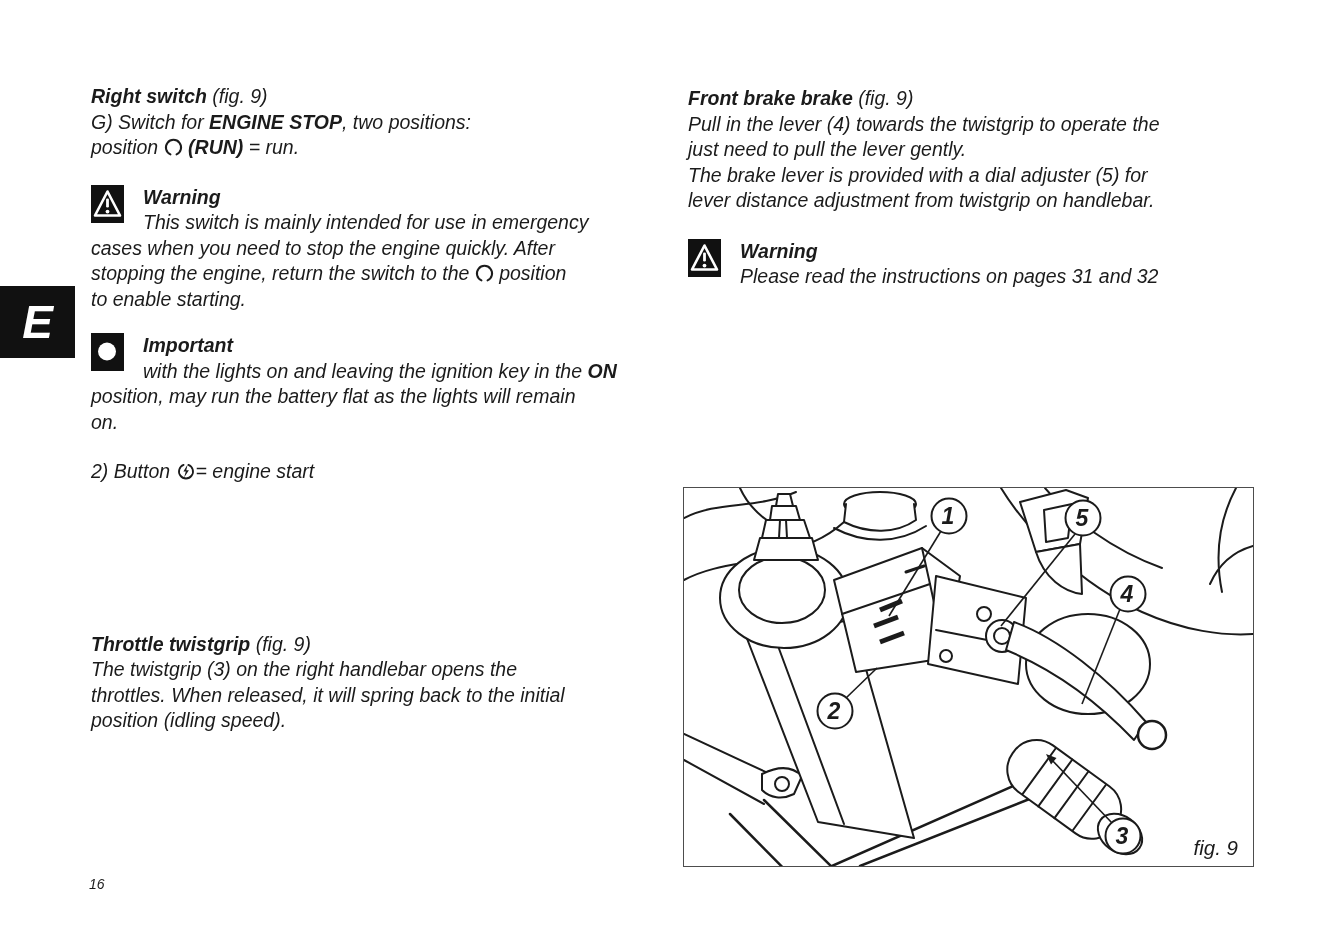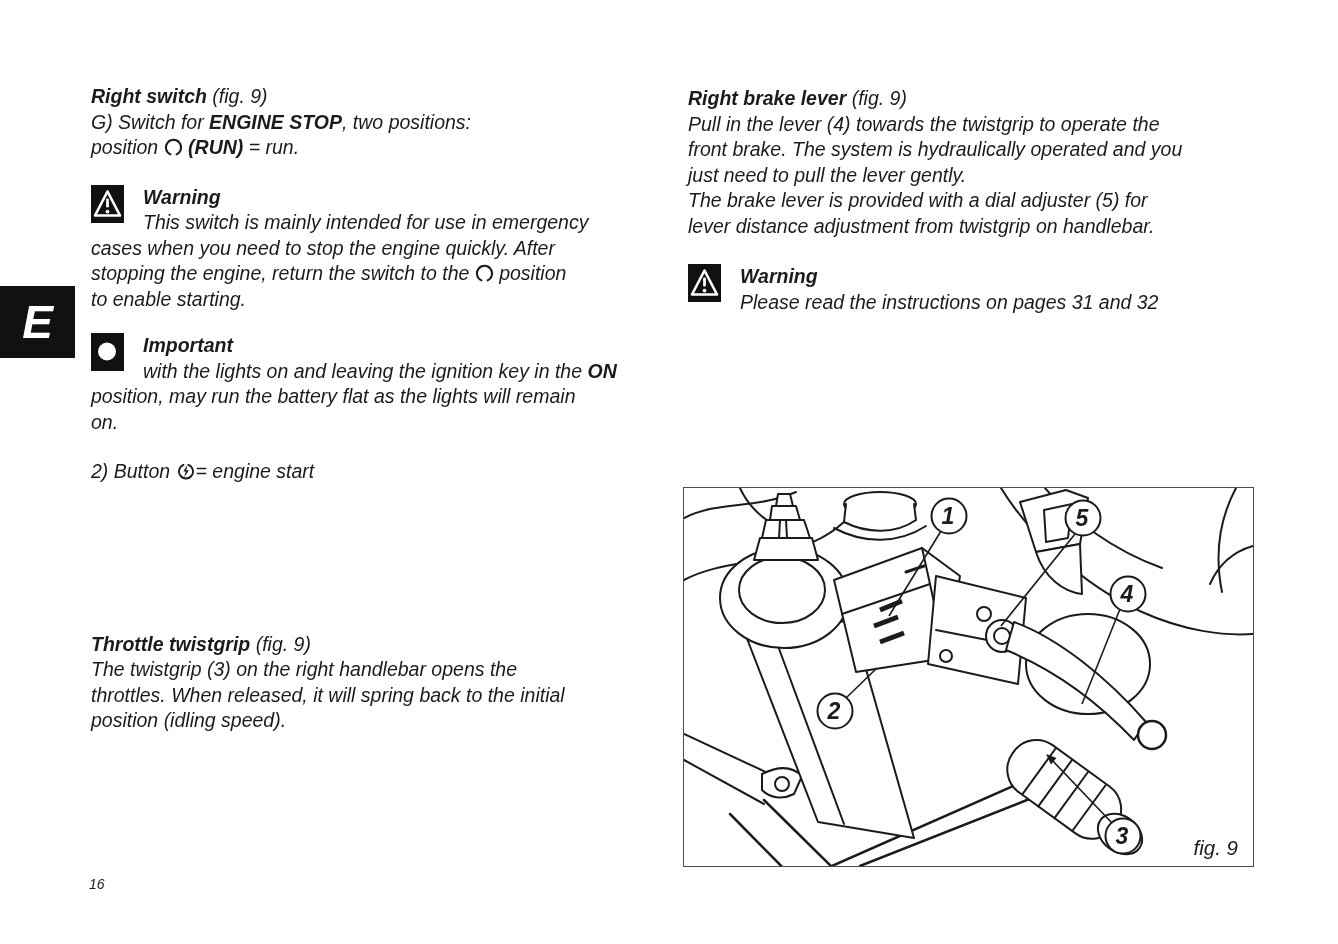--- a/index.html
+++ b/index.html
@@ -107,23 +107,22 @@
     <div class="line">The twistgrip (3) on the right handlebar opens the</div>
     <div class="line">throttles. When released, it will spring back to the initial</div>
     <div class="line">position (idling speed).</div>
   </section>
 
 </div>
 
 <div class="col col-right">
 
   <section>
-    <div class="line"><span class="h">Right brake lever</span><span> (fig. 9)</span></div>
+    <div class="line"><span class="h">Front brake brake</span><span> (fig. 9)</span></div>
     <div class="line">Pull in the lever (4) towards the twistgrip to operate the</div>
-    <div class="line">front brake. The system is hydraulically operated and you</div>
     <div class="line">just need to pull the lever gently.</div>
     <div class="line">The brake lever is provided with a dial adjuster (5) for</div>
     <div class="line">lever distance adjustment from twistgrip on handlebar.</div>
   </section>
 
   <section class="note" style="margin-top:25px;">
     <span class="note-icon">
       <svg width="33" height="38" viewBox="0 0 33 38">
           <rect width="33" height="38" fill="#111"></rect>
           <path d="M16.5,6.5 L29,30.5 L4,30.5 Z" fill="#111" stroke="#fff" stroke-width="2.6" stroke-linejoin="round"></path>

